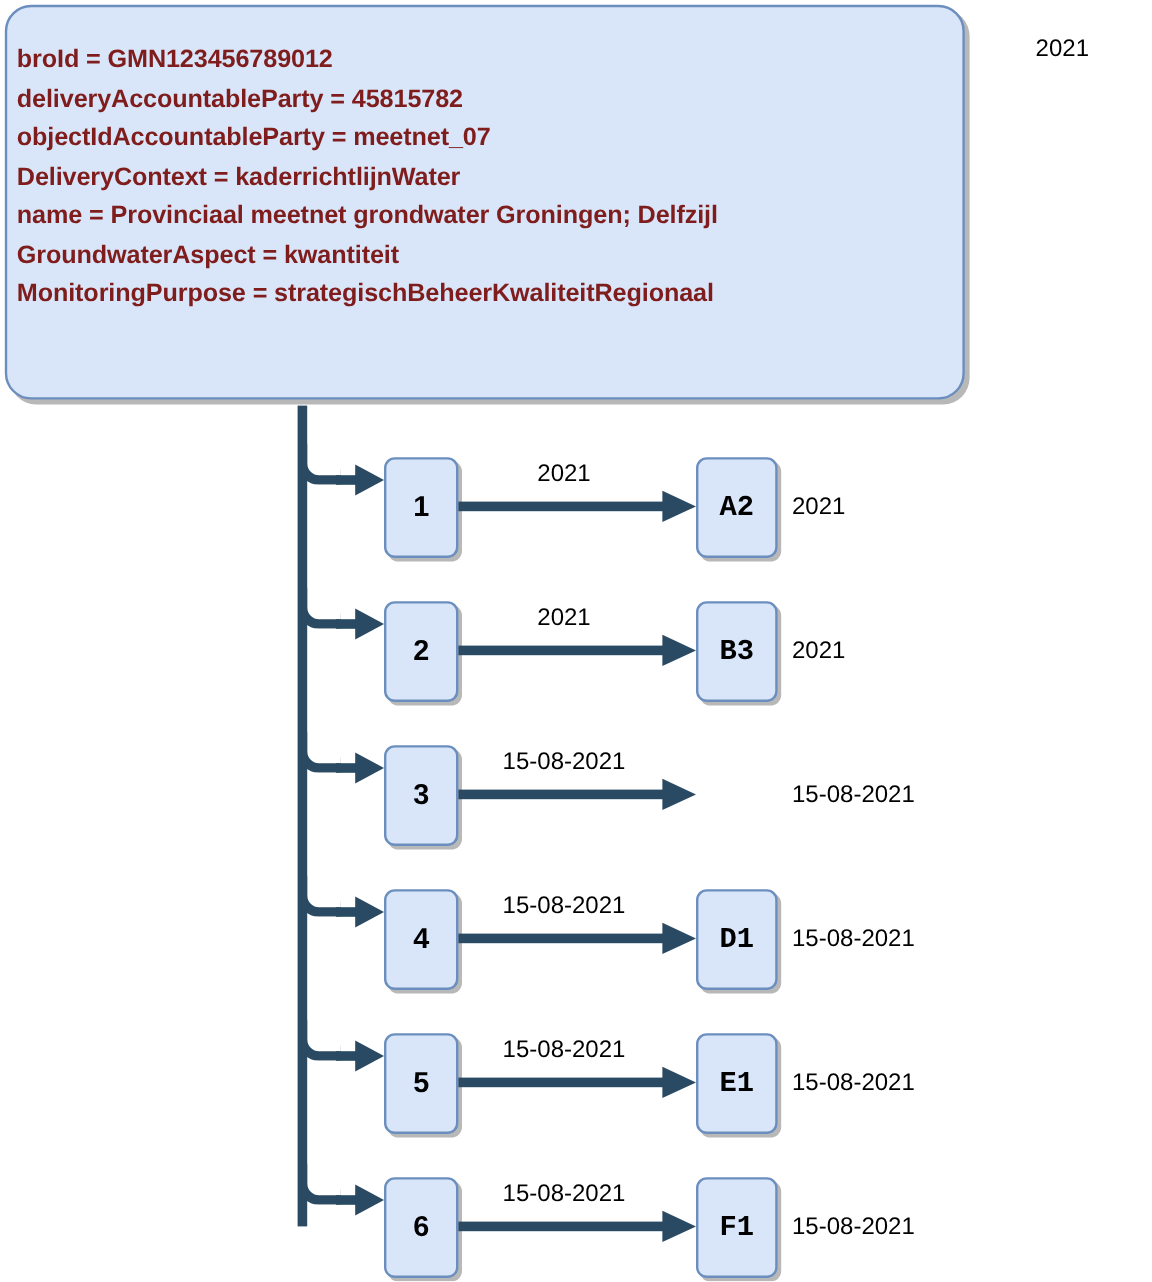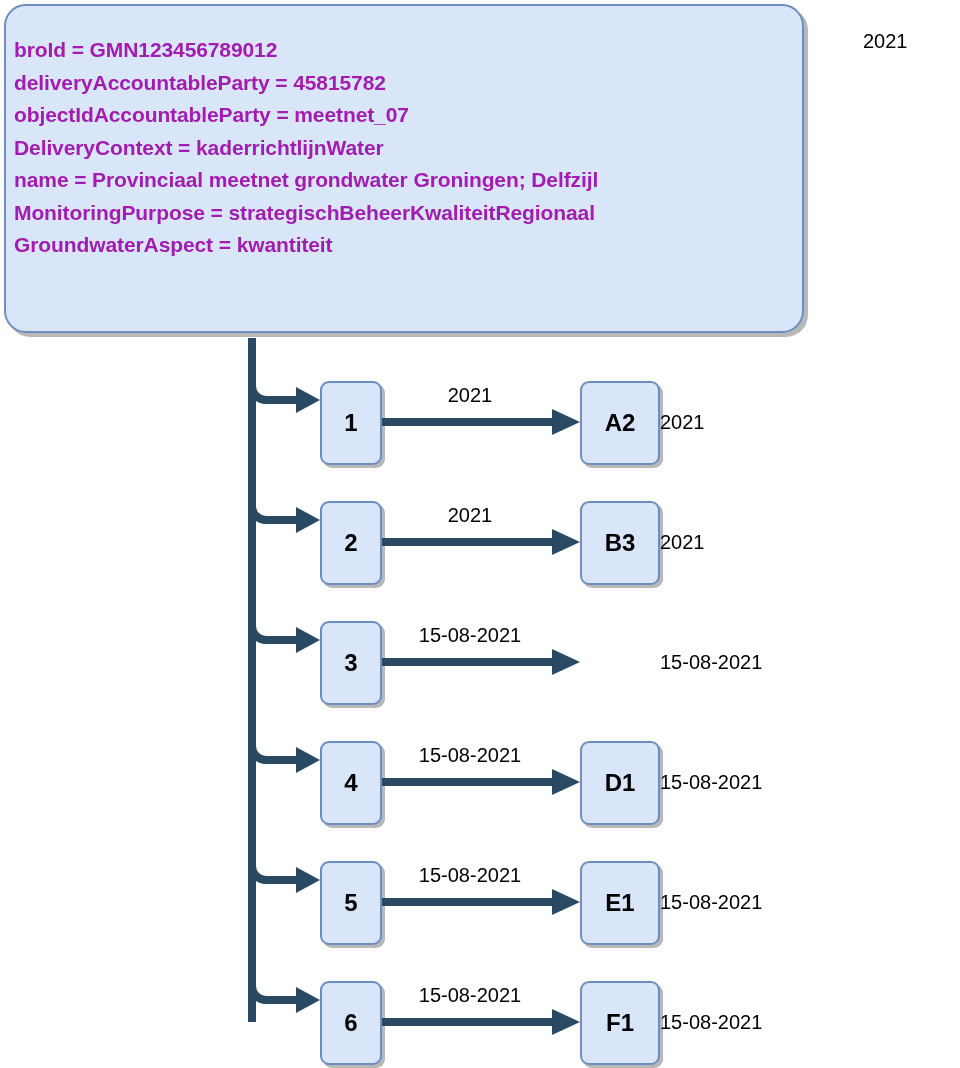--- a/index.html
+++ b/index.html
@@ -33,21 +33,21 @@
   }
   .header-lines {
     position: absolute;
     left: 8px;
     top: 28px;
     right: 8px;
   }
   .attr-line {
     font-size: 21px;
     font-weight: bold;
-    color: #a21caf;
+    color: #7f1d1d;
     line-height: 32.5px;
     white-space: nowrap;
     letter-spacing: -0.1px;
   }
 
   
   .corner-label {
     position: absolute;
     left: 863px;
     top: 30px;
@@ -122,22 +122,23 @@
   }
   .node-source {
     left: 320px;
     top: 11px;
     width: 62px;
     height: 84px;
   }
   .node-target {
     left: 580px;
     top: 11px;
-    width: 80px;
+    width: 68px;
     height: 84px;
+    font-family: Liberation Mono, monospace;
   }
 
   
   .link-shaft {
     position: absolute;
     left: 382px;
     top: 48px;
     width: 176px;
     height: 8px;
     background: #2a4a63;
@@ -178,22 +179,22 @@
 
 <div id="canvas">
 
   <div class="header-box">
     <div class="header-lines">
       <div class="attr-line">broId = GMN123456789012</div>
       <div class="attr-line">deliveryAccountableParty = 45815782</div>
       <div class="attr-line">objectIdAccountableParty = meetnet_07</div>
       <div class="attr-line">DeliveryContext = kaderrichtlijnWater</div>
       <div class="attr-line">name = Provinciaal meetnet grondwater Groningen; Delfzijl</div>
+      <div class="attr-line">GroundwaterAspect = kwantiteit</div>
       <div class="attr-line">MonitoringPurpose = strategischBeheerKwaliteitRegionaal</div>
-      <div class="attr-line">GroundwaterAspect = kwantiteit</div>
     </div>
   </div>
 
   <div class="corner-label">2021</div>
 
   <div class="trunk"></div>
 
   <div class="row" style="top:370px;">
     <div class="elbow"></div>
     <div class="elbow-shaft"></div>

